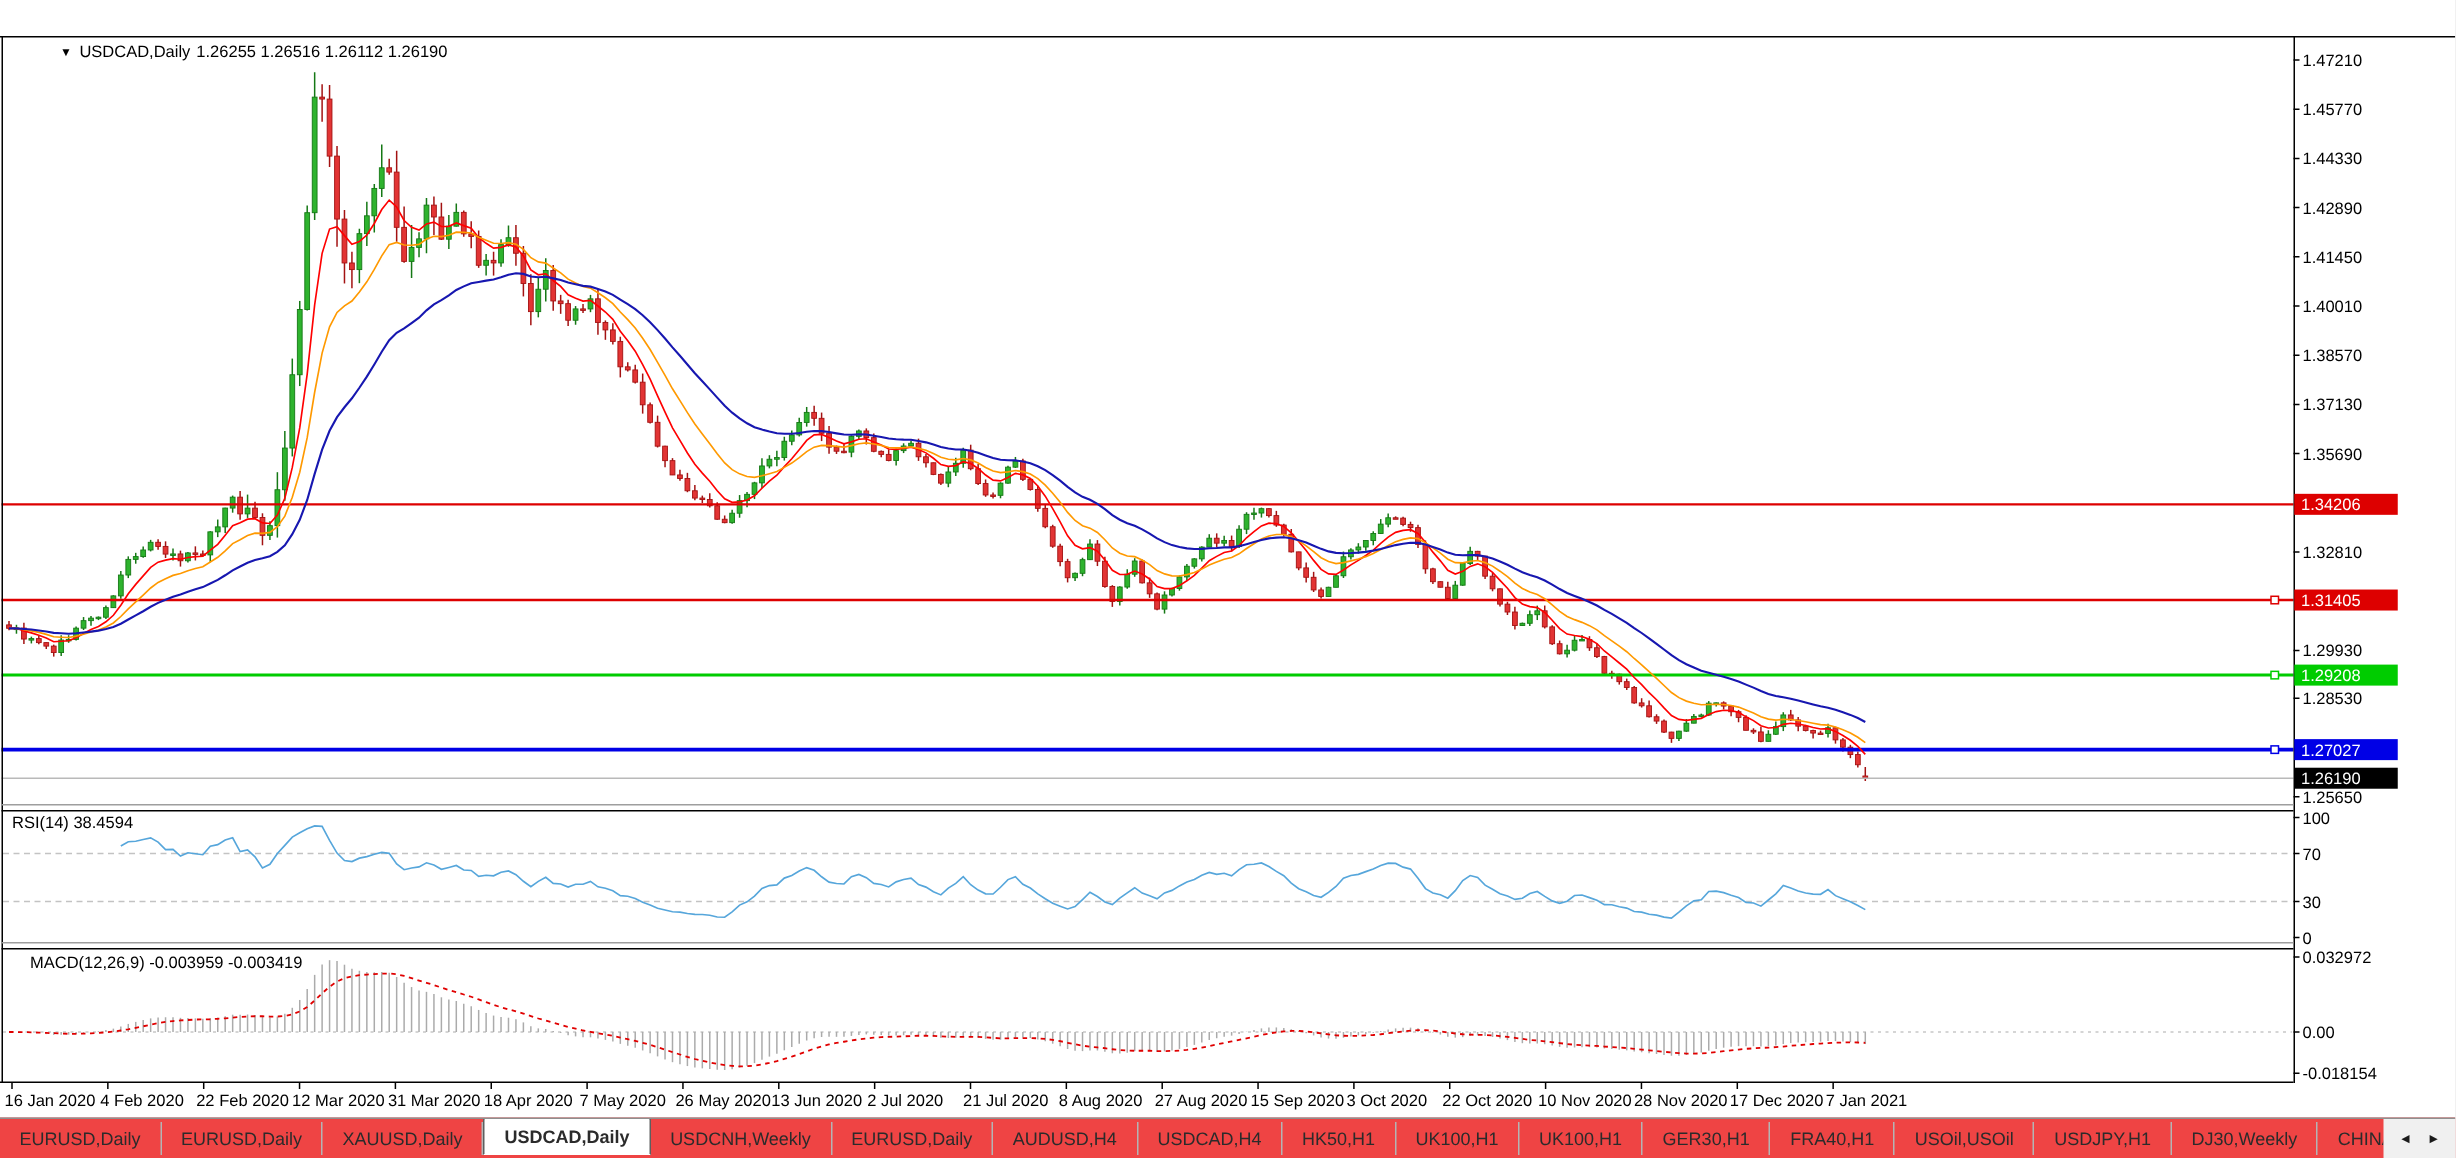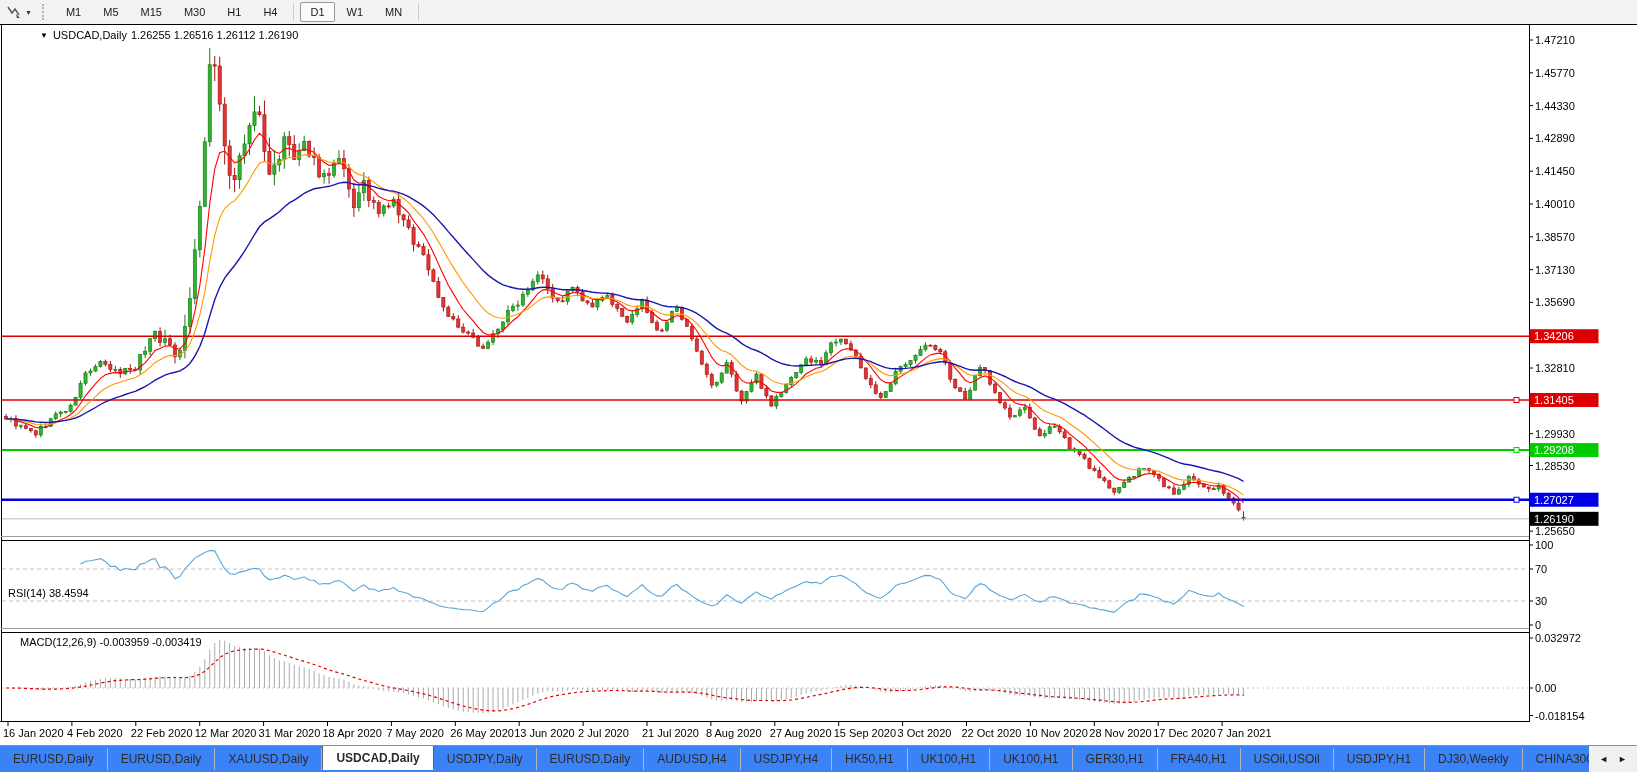--- a/index.html
+++ b/index.html
@@ -12,58 +12,35 @@
   .tf-btn{font-size:11px;color:#1a1a1a;padding:3px 9px;margin:0 1px;border:1px solid transparent;border-radius:2px;cursor:default;}
   .tf-btn.active{background:#fbfbfb;border:1px solid #9a9a9a;}
   .tb-sep{width:1px;height:18px;background:#cfcfcf;margin:0 5px;}
   
   #chart-svg{position:absolute;top:24px;left:0;}
   
   .ovl{position:absolute;font-size:11px;color:#000;white-space:nowrap;}
   .chart-title{left:8px;top:29px;margin-left:32px;}
   .chart-title .collapse{font-size:8px;margin-right:5px;position:relative;top:-1px;}
   .chart-title span{margin-right:4px;}
-  .rsi-title{left:8px;top:543px;margin-top:44px;}
+  .rsi-title{left:8px;top:543px;}
   .macd-title{left:20px;top:636px;}
   
-  .tabbar{position:absolute;left:0;top:745px;width:1637px;height:27px;background:#3b82f6;border-top:1px solid #8f8f8f;display:flex;align-items:stretch;box-sizing:border-box;}
+  .tabbar{position:absolute;left:0;top:745px;width:1637px;height:27px;background:#ef4444;border-top:1px solid #8f8f8f;display:flex;align-items:stretch;box-sizing:border-box;}
   .tabs{display:flex;align-items:center;overflow:hidden;}
   .tab{font-size:12px;color:#2b2b2b;padding:4px 13px;border-right:1px solid #b4b4b4;white-space:nowrap;cursor:default;}
   .tab.active{background:#ffffff;font-weight:bold;border:1px solid #5e5e5e;border-bottom:1px solid #ffffff;border-radius:3px 3px 0 0;position:relative;top:-2px;padding-top:6px;}
   .tab-scroll{margin-left:auto;display:flex;align-items:center;gap:10px;padding:0 10px;background:#f0f0f0;}
   .tab-arrow{font-size:9px;color:#1a1a1a;cursor:default;}
 </style>
 </head>
 <body>
 
 <div class="app">
 
-  <div class="toolbar">
-    <div class="tool-group">
-      <svg width="16" height="16" viewBox="0 0 16 16">
-        <path d="M2 3 L6 9 L9 5 L13 11" stroke="#555" stroke-width="1.4" fill="none"></path>
-        <path d="M10 10 L14 14 L11 14 Z" fill="#444"></path>
-      </svg>
-      <span class="caret">▼</span>
-    </div>
-    <div class="grip"></div>
-    <div id="tf-buttons" style="display:flex;align-items:center;">
-        <div class="tf-btn">M1</div>
-        <div class="tf-btn">M5</div>
-        <div class="tf-btn">M15</div>
-        <div class="tf-btn">M30</div>
-        <div class="tf-btn">H1</div>
-        <div class="tf-btn">H4</div>
-        <div class="tb-sep"></div>
-        <div class="tf-btn active">D1</div>
-        <div class="tf-btn">W1</div>
-        <div class="tf-btn">MN</div>
-        <div class="tb-sep"></div>
-      </div>
-  </div>
 
   <svg id="chart-svg" width="1637" height="721">
       <defs>
         <clipPath id="clip-main">
           <rect x="2" y="2" width="1526" height="509"></rect>
         </clipPath>
         <clipPath id="clip-rsi">
           <rect x="2" y="517" width="1526" height="86"></rect>
         </clipPath>
         <clipPath id="clip-macd">
@@ -952,24 +929,24 @@
   </div>
   <div class="ovl rsi-title">RSI(14) 38.4594</div>
   <div class="ovl macd-title">MACD(12,26,9) -0.003959 -0.003419</div>
 
   <div class="tabbar">
     <div class="tabs" id="tabs">
         <div class="tab">EURUSD,Daily</div>
         <div class="tab">EURUSD,Daily</div>
         <div class="tab">XAUUSD,Daily</div>
         <div class="tab active">USDCAD,Daily</div>
-        <div class="tab">USDJPY,Daily</div>
+        <div class="tab">USDCNH,Weekly</div>
         <div class="tab">EURUSD,Daily</div>
         <div class="tab">AUDUSD,H4</div>
-        <div class="tab">USDJPY,H4</div>
+        <div class="tab">USDCAD,H4</div>
         <div class="tab">HK50,H1</div>
         <div class="tab">UK100,H1</div>
         <div class="tab">UK100,H1</div>
         <div class="tab">GER30,H1</div>
         <div class="tab">FRA40,H1</div>
         <div class="tab">USOil,USOil</div>
         <div class="tab">USDJPY,H1</div>
         <div class="tab">DJ30,Weekly</div>
         <div class="tab">CHINA300,H1</div>
       </div>

